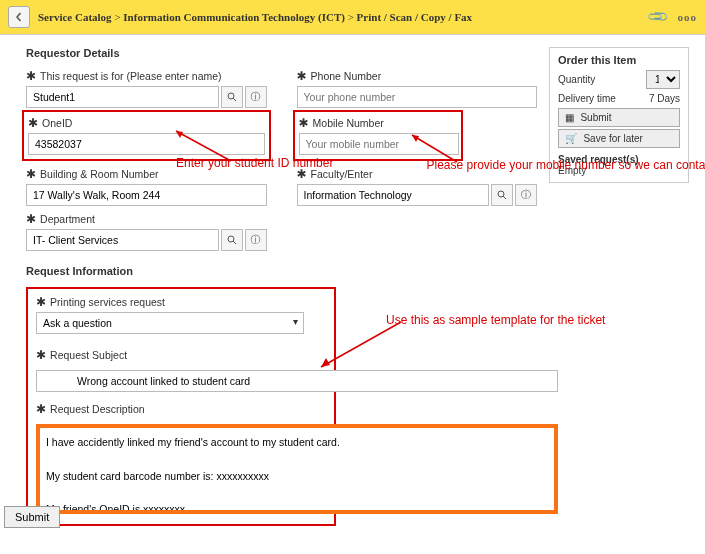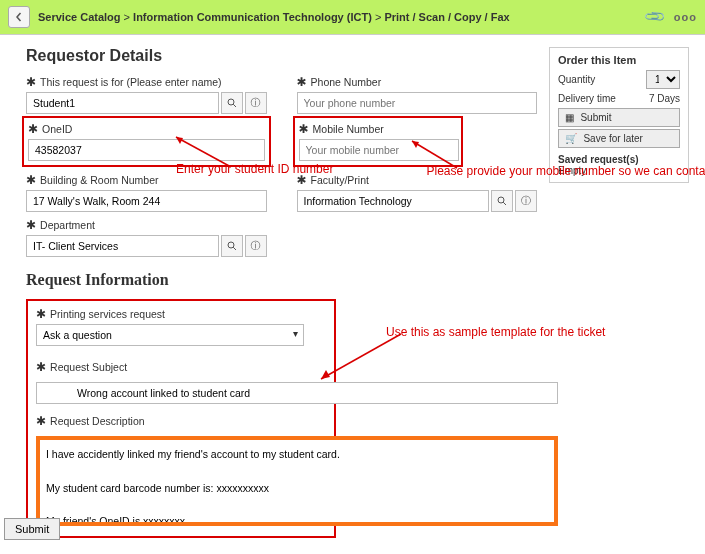--- a/index.html
+++ b/index.html
@@ -1,36 +1,36 @@
 <!DOCTYPE html>
 <html><head>
 <meta charset="utf-8">
 <style>
 * { box-sizing: border-box; margin: 0; padding: 0; }
 body { font-family: Arial, sans-serif; font-size: 11px; color: #333; background: #fff; width: 705px; position: relative; }
-.topbar { background: #bef264; border-bottom: 1px solid #ccc; padding: 6px 8px; display: flex; align-items: center; gap: 8px; }
+.topbar { background: #fde047; border-bottom: 1px solid #ccc; padding: 6px 8px; display: flex; align-items: center; gap: 8px; font-family: Liberation Serif, serif; }
 .back-btn { width: 22px; height: 22px; border: 1px solid #aaa; background: #f5f5f5; display: flex; align-items: center; justify-content: center; cursor: pointer; border-radius: 3px; }
 .breadcrumb { font-size: 11px; color: #333; }
 .breadcrumb b { font-weight: bold; }
 .topbar-right { margin-left: auto; display: flex; gap: 10px; align-items: center; color: #666; }
 .main { display: flex; padding: 12px 16px 6px 26px; gap: 12px; }
 .left { flex: 1; }
 .right { width: 140px; }
-h3.section { font-size: 16px; font-weight: bold; margin-bottom: 10px; }
+h3.section { font-size: 11px; font-weight: bold; margin-bottom: 10px; }
 .form-row { display: flex; gap: 30px; margin-bottom: 6px; }
 .form-col { flex: 1; position: relative; }
 .field-label { font-size: 10.5px; margin-bottom: 3px; display: flex; align-items: center; gap: 4px; }
 .req { font-size: 12px; }
 .input-wrap { display: flex; gap: 2px; justify-content: space-between; }
 .text-input { flex: 1; border: 1px solid #bbb; padding: 4px 6px; font-size: 10.5px; height: 22px; background: #fff; }
 .text-input.placeholder { color: #888; }
 .icon-btn { width: 22px; height: 22px; border: 1px solid #bbb; background: #f5f5f5; display: flex; align-items: center; justify-content: center; cursor: pointer; font-size: 10px; color: #555; }
 .redbox { border: 2px solid #d80000; padding: 4px; margin: -4px; }
 .annot { color: #d80000; font-size: 12px; position: absolute; white-space: nowrap; }
-.section2 { margin-top: 14px; font-family: Liberation Serif, serif; }
+.section2 { margin-top: 14px; }
 .select { border: 1px solid #bbb; padding: 4px 6px; font-size: 10.5px; height: 22px; background: #fff; width: 268px; appearance: none; position: relative; }
 .select-wrap { position: relative; display: inline-block; }
 .select-wrap::after { content: "▾"; position: absolute; right: 6px; top: 4px; font-size: 10px; pointer-events: none; }
 .textarea { width: 100%; border: 4px solid #f97316; padding: 6px; font-size: 10.5px; background: #fff; resize: none; height: 90px; line-height: 1.6; font-family: Arial; }
 .wide-input { width: 100%; padding-left: 40px; }
 .sidebar-box { border: 1px solid #ccc; padding: 6px 8px; font-size: 10px; }
 .sidebar-box .title { font-weight: bold; font-size: 11px; margin-bottom: 4px; }
 .qty-row { display: flex; justify-content: space-between; align-items: center; margin-bottom: 4px; }
 .qty-select { border: 1px solid #aaa; padding: 2px 4px; font-size: 10px; width: 34px; }
 .deliv-row { display: flex; justify-content: space-between; font-size: 10px; margin-bottom: 4px; }
@@ -136,21 +136,21 @@
             <span class="req">✱</span>
             <span>Building &amp; Room Number</span>
           </div>
         <div class="input-wrap">
           <input class="text-input" value="17 Wally's Walk, Room 244" style="">
         </div>
       </div>
       <div class="form-col">
         <div class="field-label">
             <span class="req">✱</span>
-            <span>Faculty/Print</span>
+            <span>Faculty/Enter</span>
           </div>
         <div class="input-wrap">
           <input class="text-input" value="Information Technology" style="">
           <div class="icon-btn">
               <svg width="10" height="10" viewBox="0 0 10 10">
                 <circle cx="4" cy="4" r="3" stroke="#555" fill="none"></circle>
                 <line x1="6.2" y1="6.2" x2="9" y2="9" stroke="#555"></line>
               </svg>
             </div>
           <div class="icon-btn">ⓘ</div>

